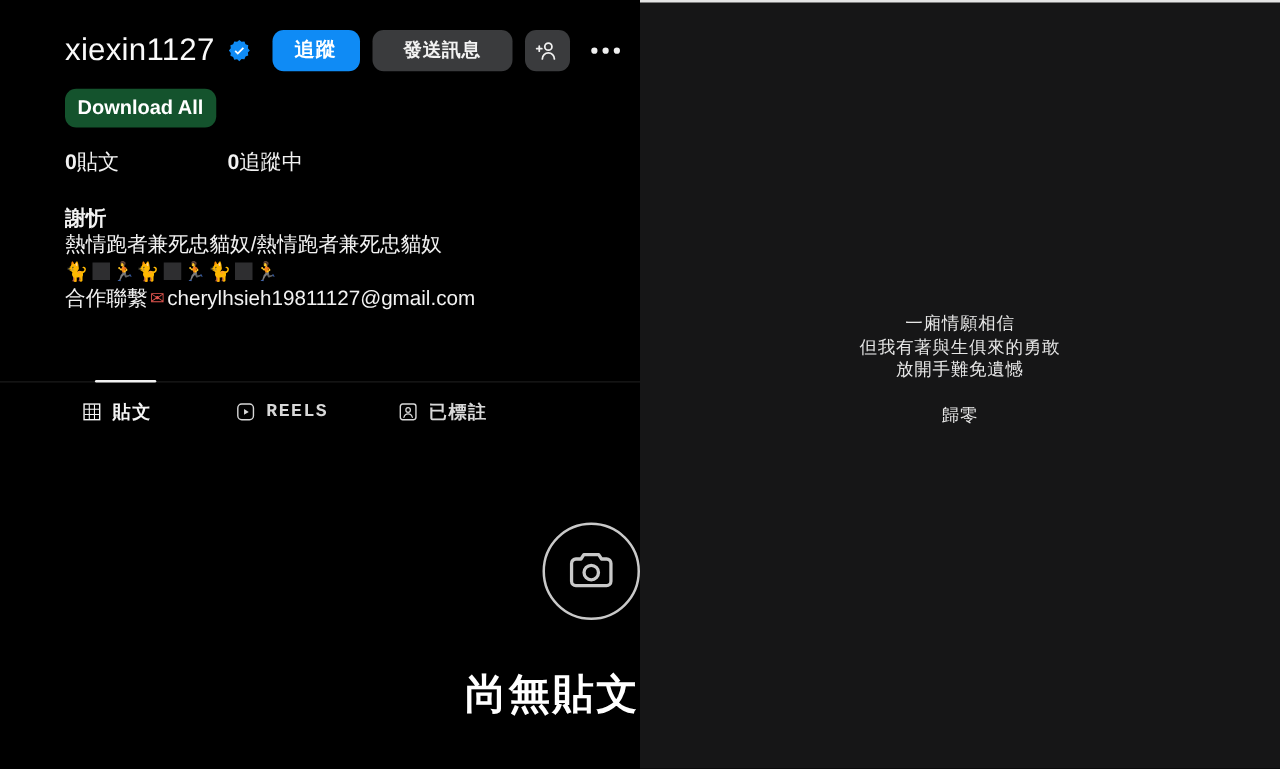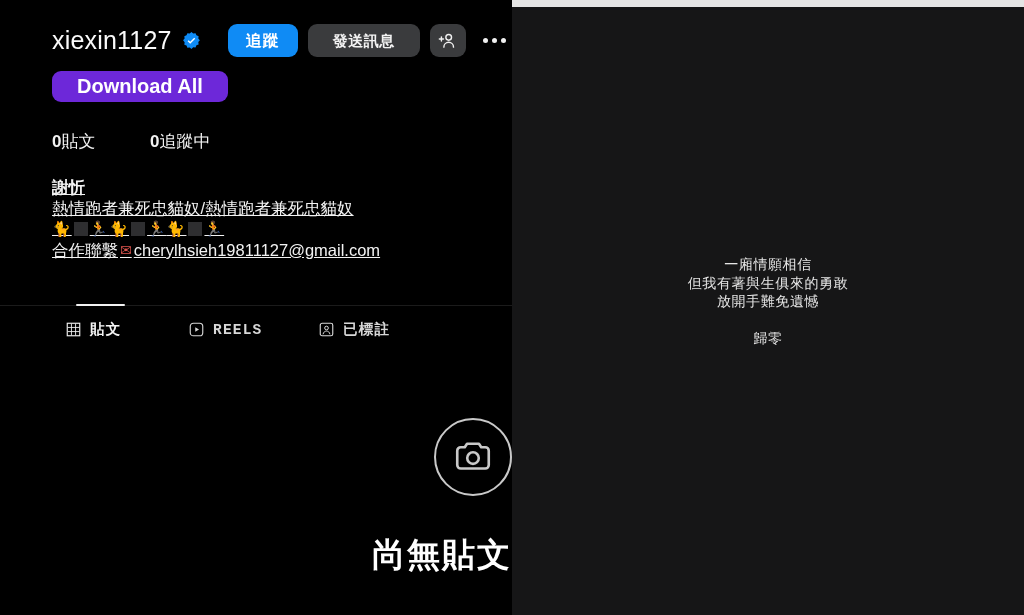--- a/index.html
+++ b/index.html
@@ -43,21 +43,21 @@
     color: #fafafa;
     line-height: 1;
   }
   .verified-badge {
     width: 19px;
     height: 19px;
     flex: 0 0 19px;
     display: block;
   }
   .btn-follow {
-    margin-left: 17px;
+    margin-left: 7px;
     background: #0f8bf5;
     color: #ffffff;
     border: none;
     border-radius: 9px;
     font-size: 16px;
     font-weight: 700;
     padding: 0 18px;
     height: 33px;
     line-height: 33px;
     font-family: "Liberation Sans", "DejaVu Sans", sans-serif;
@@ -104,50 +104,50 @@
     width: 5px;
     height: 5px;
     border-radius: 50%;
     background: #f0f0f0;
     display: block;
   }
   .download-row {
     margin-top: 13px;
   }
   .btn-download {
-    background: #6d28d9;
+    background: #14532d;
     color: #ffffff;
     border: none;
     border-radius: 9px;
-    font-size: 20px;
-    font-weight: 700;
-    padding: 0 25px;
+    font-size: 16px;
+    font-weight: 700;
+    padding: 0 10px;
     height: 31px;
     line-height: 31px;
     font-family: "Liberation Sans", "DejaVu Sans", sans-serif;
     cursor: pointer;
   }
   .stats-row {
     display: flex;
-    margin-top: 28px;
+    margin-top: 16px;
     font-size: 17px;
     color: #f2f2f2;
+    gap: 32px;
   }
   .stat { white-space: nowrap; }
   .stat:nth-child(1) { width: 98px; }
   .stat:nth-child(2) { width: 148px; }
   .stat b { font-weight: 700; }
   .stat span { font-weight: 400; }
 
   .bio {
     margin-top: 24px;
     font-size: 16.5px;
     line-height: 21px;
     color: #f2f2f2;
-    text-decoration: underline;
   }
   .bio-name { font-weight: 700; }
   .bio-line { white-space: nowrap; }
   .emoji-line {
     letter-spacing: 1px;
     font-family: "DejaVu Sans", sans-serif;
     font-size: 15px;
   }
   .emoji-line .tofu {
     display: inline-block;
@@ -237,21 +237,21 @@
     color: #ffffff;
     letter-spacing: 2px;
   }
 
   
   .right-panel {
     position: relative;
     width: 512px;
     height: 615px;
     background: #161617;
-    border-top: 7px solid #e5e5e5;
+    border-top: 2px solid #e5e5e5;
     color: #e9e9e9;
     overflow: hidden;
   }
   .quote-block {
     position: absolute;
     top: 248px;
     left: 0;
     width: 512px;
     text-align: center;
     font-size: 14px;

